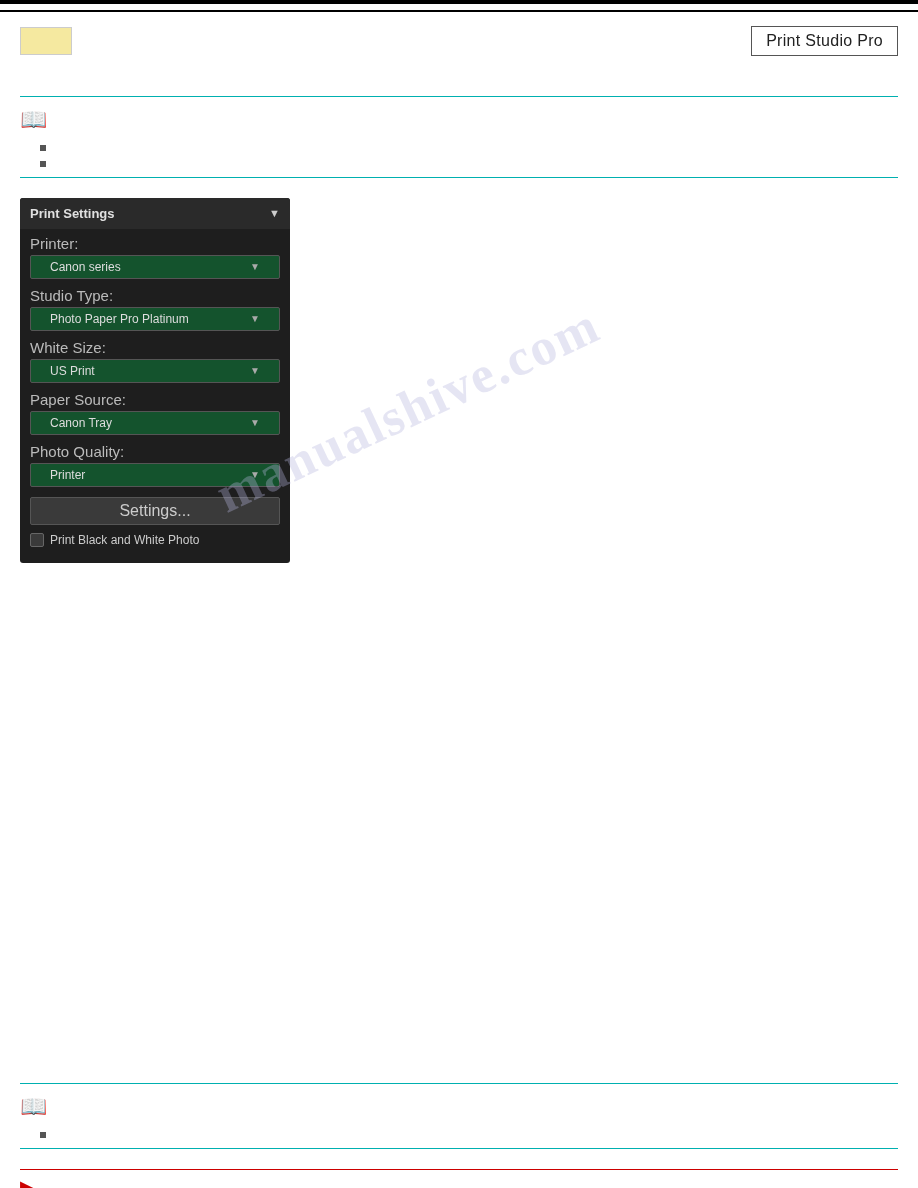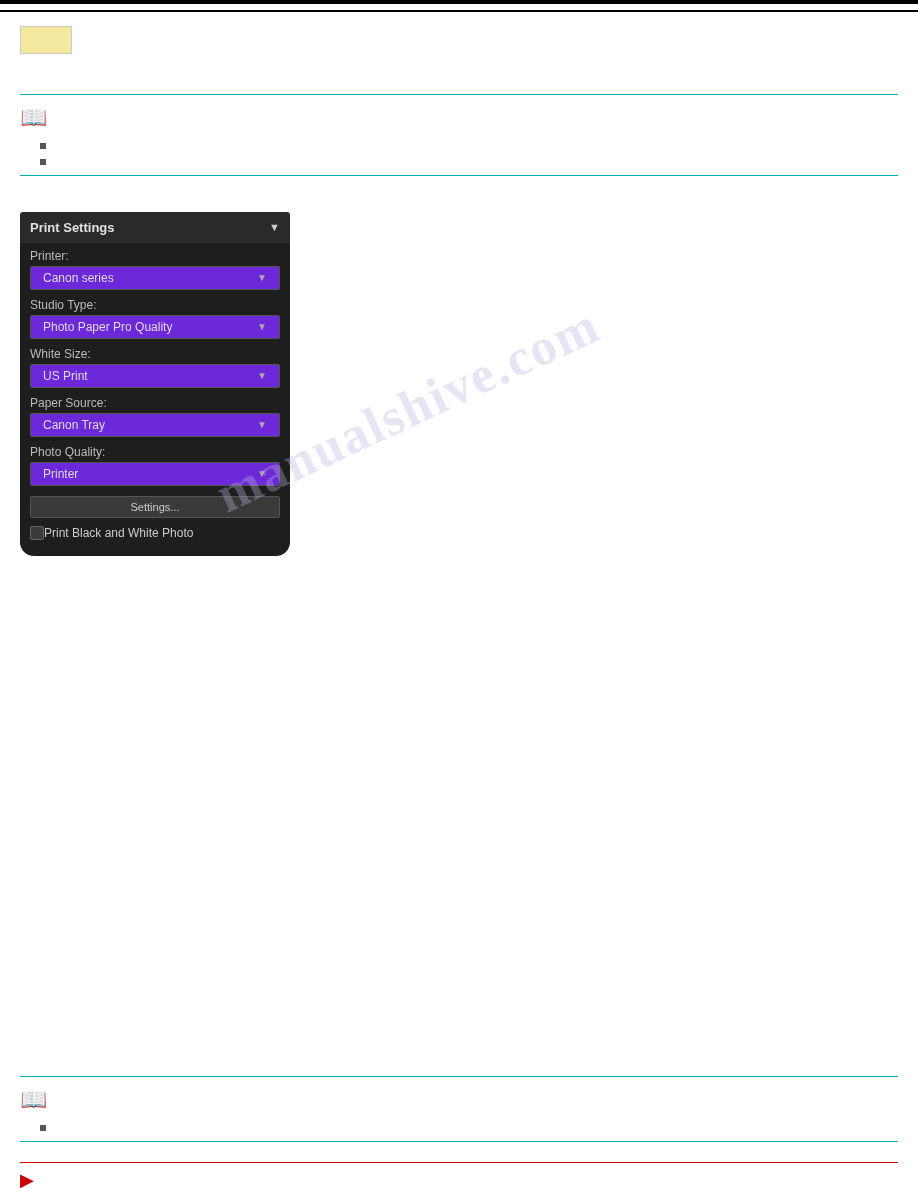--- a/index.html
+++ b/index.html
@@ -94,23 +94,23 @@
       height: 1px;
       background: #00b0b0;
       margin-top: 10px;
     }
 
     
     .print-settings-panel {
       background: #1e1e1e;
       color: #ddd;
       width: 270px;
-      border-radius: 14px;
+      border-radius: 3px;
       padding: 0 0 12px 0;
-      margin-top: 36px;
+      margin-top: 20px;
       font-size: 12px;
     }
     .panel-header {
       display: flex;
       justify-content: space-between;
       align-items: center;
       padding: 8px 10px;
       background: #2a2a2a;
       border-radius: 3px 3px 0 0;
     }
@@ -120,56 +120,57 @@
       font-weight: bold;
     }
     .panel-arrow {
       color: #ccc;
       font-size: 11px;
     }
     .panel-row {
       padding: 6px 10px 2px 10px;
     }
     .panel-label {
-      font-size: 12px;
+      font-size: 15px;
       color: #bbb;
       margin-bottom: 3px;
     }
     .panel-select {
       display: flex;
       align-items: center;
       justify-content: space-between;
-      background: #6d28d9;
+      background: #14532d;
       border: 1px solid #555;
       border-radius: 2px;
-      padding: 4px 12px;
+      padding: 4px 19px;
       color: #ddd;
       font-size: 12px;
       cursor: pointer;
     }
     .select-arrow {
       color: #aaa;
       font-size: 10px;
     }
     .settings-btn {
       display: block;
       margin: 8px 10px 4px 10px;
       background: #3a3a3a;
       border: 1px solid #555;
       border-radius: 2px;
       padding: 4px 0;
       text-align: center;
       color: #ccc;
-      font-size: 11px;
+      font-size: 16px;
       cursor: pointer;
     }
     .panel-checkbox-row {
       display: flex;
       align-items: center;
       padding: 4px 10px;
+      gap: 6px;
       font-size: 12px;
       color: #ccc;
     }
     .panel-checkbox {
       width: 14px;
       height: 14px;
       background: #3a3a3a;
       border: 1px solid #666;
       border-radius: 2px;
       flex-shrink: 0;
@@ -219,20 +220,21 @@
     }
   </style>
 </head>
 <body>
 
 <div class="top-border-thick"></div>
 <div class="top-border-thin"></div>
 
 <div class="header-area">
   <div class="header-yellow-box"></div>
+  <div class="header-title-box">Print Studio Pro</div>
 </div>
 
 <div class="content-body">
 
   <div class="note-section">
     <div class="note-header">
       <span class="book-icon">📖</span>
     </div>
     <div class="note-items">
       <div class="note-item">
@@ -257,21 +259,21 @@
       <div class="panel-label">Printer:</div>
       <div class="panel-select">
         <span>Canon series</span>
         <span class="select-arrow">▼</span>
       </div>
     </div>
 
     <div class="panel-row">
       <div class="panel-label">Studio Type:</div>
       <div class="panel-select">
-        <span>Photo Paper Pro Quality</span>
+        <span>Photo Paper Pro Platinum</span>
         <span class="select-arrow">▼</span>
       </div>
     </div>
 
     <div class="panel-row">
       <div class="panel-label">White Size:</div>
       <div class="panel-select">
         <span>US Print</span>
         <span class="select-arrow">▼</span>
       </div>

